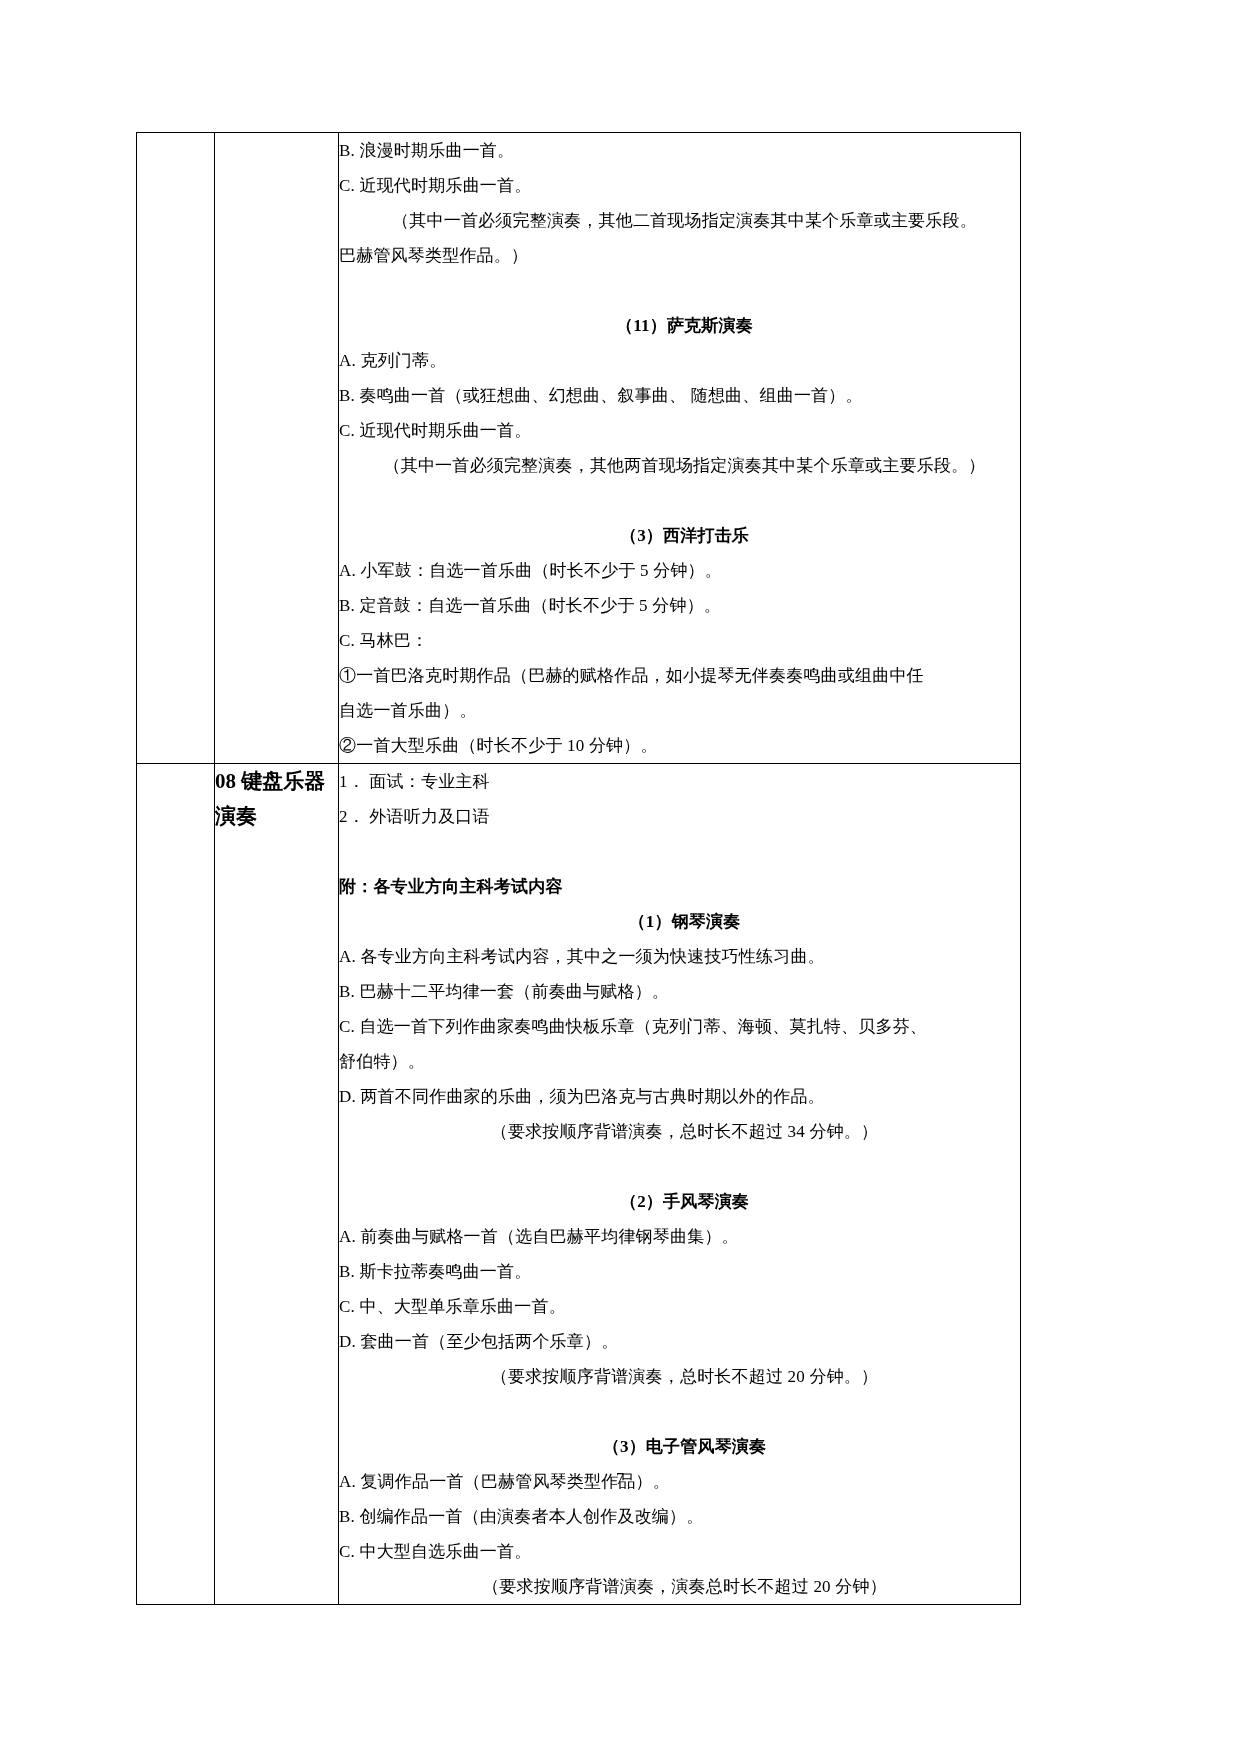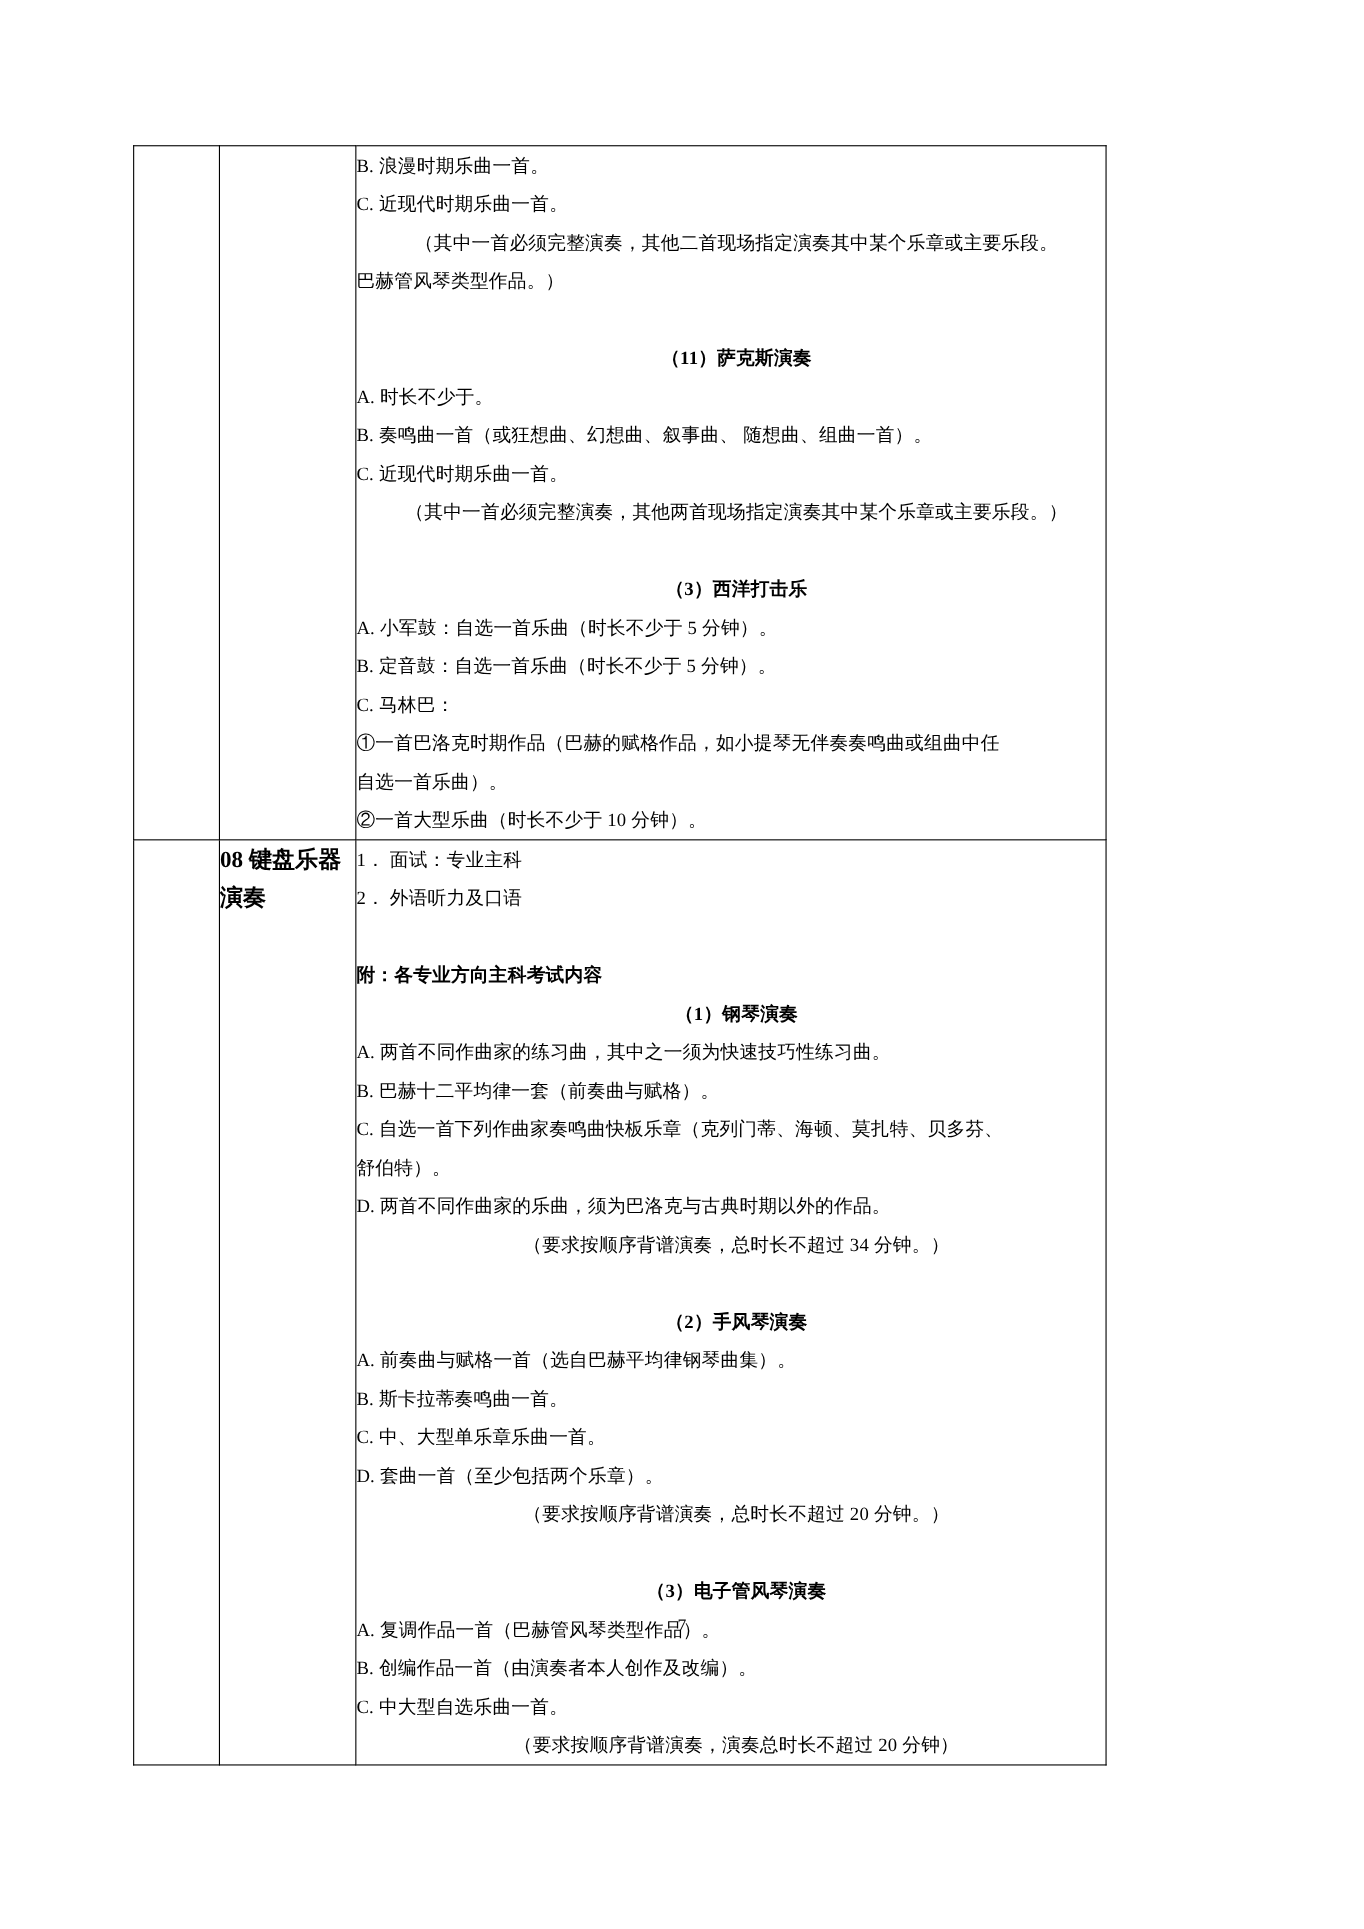--- a/index.html
+++ b/index.html
@@ -18,21 +18,21 @@
   .page {
     position: absolute;
     left: 0; top: 0;
     width: 1240px;
     height: 1754px;
     box-sizing: border-box;
   }
   
   .doc-table {
     position: absolute;
-    left: 121px;
+    left: 136px;
     top: 132px;
     width: 884px;
     border-collapse: collapse;
     table-layout: fixed;
     font-family: Liberation Serif, serif;
   }
   .doc-table td {
     border: 1px solid #000000;
     vertical-align: top;
     padding: 0;
@@ -103,21 +103,21 @@
           <div class="left-label"></div>
         </td>
         <td class="cell-pad">
           <div>
               <div class="ln">B. 浪漫时期乐曲一首。</div>
               <div class="ln">C. 近现代时期乐曲一首。</div>
               <div class="ln hang">（其中一首必须完整演奏，其他二首现场指定演奏其中某个乐章或主要乐段。</div>
               <div class="ln">巴赫管风琴类型作品。）</div>
               <div class="spacer"></div>
               <div class="ln bold hang">（11）萨克斯演奏</div>
-              <div class="ln">A. 时长不少于。</div>
+              <div class="ln">A. 克列门蒂。</div>
               <div class="ln">B. 奏鸣曲一首（或狂想曲、幻想曲、叙事曲、 随想曲、组曲一首）。</div>
               <div class="ln">C. 近现代时期乐曲一首。</div>
               <div class="ln hang">（其中一首必须完整演奏，其他两首现场指定演奏其中某个乐章或主要乐段。）</div>
               <div class="spacer"></div>
               <div class="ln bold hang">（3）西洋打击乐</div>
               <div class="ln">A. 小军鼓：自选一首乐曲（时长不少于 5 分钟）。</div>
               <div class="ln">B. 定音鼓：自选一首乐曲（时长不少于 5 分钟）。</div>
               <div class="ln">C. 马林巴：</div>
               <div class="ln">①一首巴洛克时期作品（巴赫的赋格作品，如小提琴无伴奏奏鸣曲或组曲中任</div>
               <div class="ln">自选一首乐曲）。</div>
@@ -132,21 +132,21 @@
         <td class="cell-pad-left">
           <div class="left-label">08 键盘乐器演奏</div>
         </td>
         <td class="cell-pad">
           <div>
               <div class="ln">1． 面试：专业主科</div>
               <div class="ln">2． 外语听力及口语</div>
               <div class="spacer"></div>
               <div class="ln bold">附：各专业方向主科考试内容</div>
               <div class="ln bold hang">（1）钢琴演奏</div>
-              <div class="ln">A. 两首不同作曲家的练习曲，其中之一须为快速技巧性练习曲。</div>
+              <div class="ln">A. 各专业方向主科考试内容，其中之一须为快速技巧性练习曲。</div>
               <div class="ln">B. 巴赫十二平均律一套（前奏曲与赋格）。</div>
               <div class="ln">C. 自选一首下列作曲家奏鸣曲快板乐章（克列门蒂、海顿、莫扎特、贝多芬、</div>
               <div class="ln">舒伯特）。</div>
               <div class="ln">D. 两首不同作曲家的乐曲，须为巴洛克与古典时期以外的作品。</div>
               <div class="ln hang">（要求按顺序背谱演奏，总时长不超过 34 分钟。）</div>
               <div class="spacer"></div>
               <div class="ln bold hang">（2）手风琴演奏</div>
               <div class="ln">A. 前奏曲与赋格一首（选自巴赫平均律钢琴曲集）。</div>
               <div class="ln">B. 斯卡拉蒂奏鸣曲一首。</div>
               <div class="ln">C. 中、大型单乐章乐曲一首。</div>

